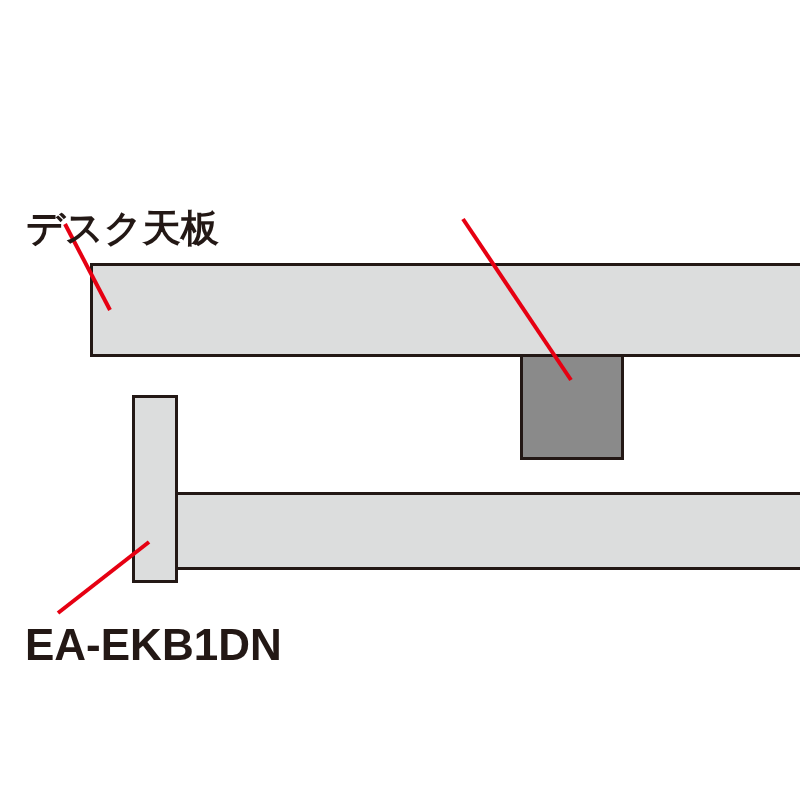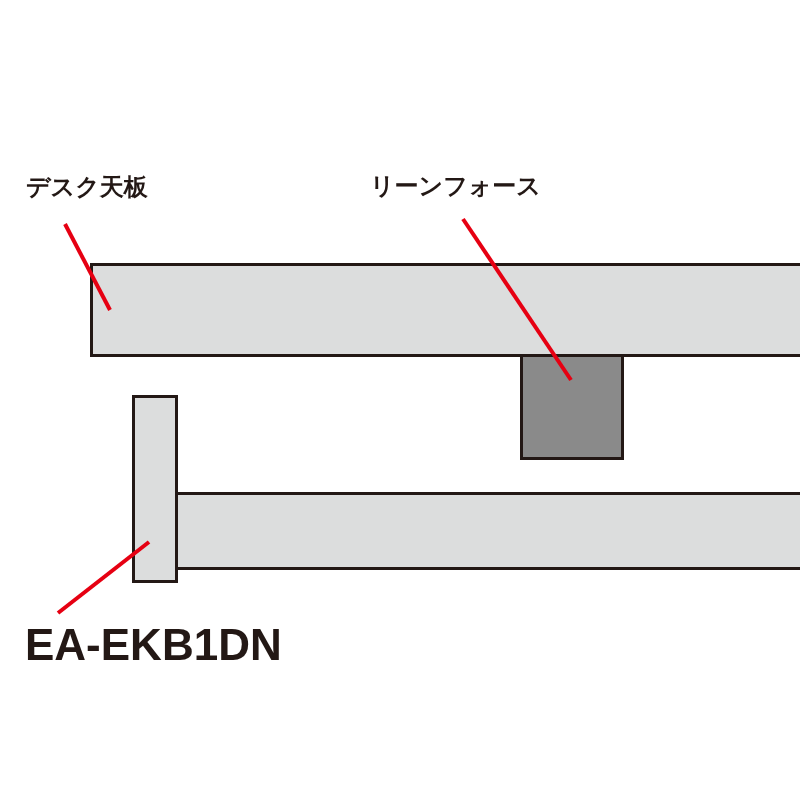--- a/index.html
+++ b/index.html
@@ -72,21 +72,22 @@
   }
   .label {
     position: absolute;
     color: var(--label_text, #231815);
     font-weight: bold;
     line-height: 1.1;
     white-space: nowrap;
     z-index: 6;
   }
   .label-jp {
-    font-size: 24px;
+    font-size: 38px;
+    margin-top: 34px;
   }
   .label-desk-top  { left: 26px;  top: 174px; }
   .label-reinforce { left: 370px; top: 173px; }
   .label-code {
     left: 25px;
     top: 621px;
     font-size: 44px;
     letter-spacing: 0px;
   }
 </style>
@@ -104,17 +105,16 @@
   <div class="shape panel-fill bracket-plate"></div>
 
   <svg class="leader-svg" viewBox="0 0 800 800" aria-hidden="true">
     <line class="leader-line" x1="65" y1="224" x2="110" y2="310"></line>
     <line class="leader-line" x1="463" y1="219" x2="571" y2="380"></line>
     <line class="leader-line" x1="58" y1="613" x2="149" y2="542"></line>
   </svg>
 
   <div class="label label-jp label-desk-top">デスク天板</div>
 
-  <div class="label label-jp label-reinforce">リーンフォース</div>
 
   <div class="label label-code">EA-EKB1DN</div>
 
 </div>
 
 </body></html>

